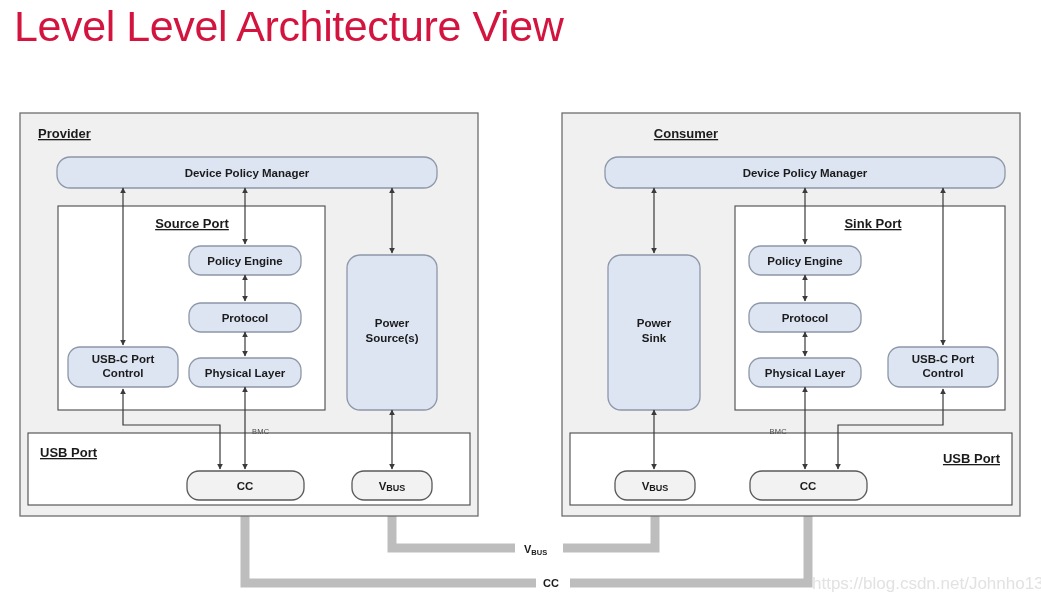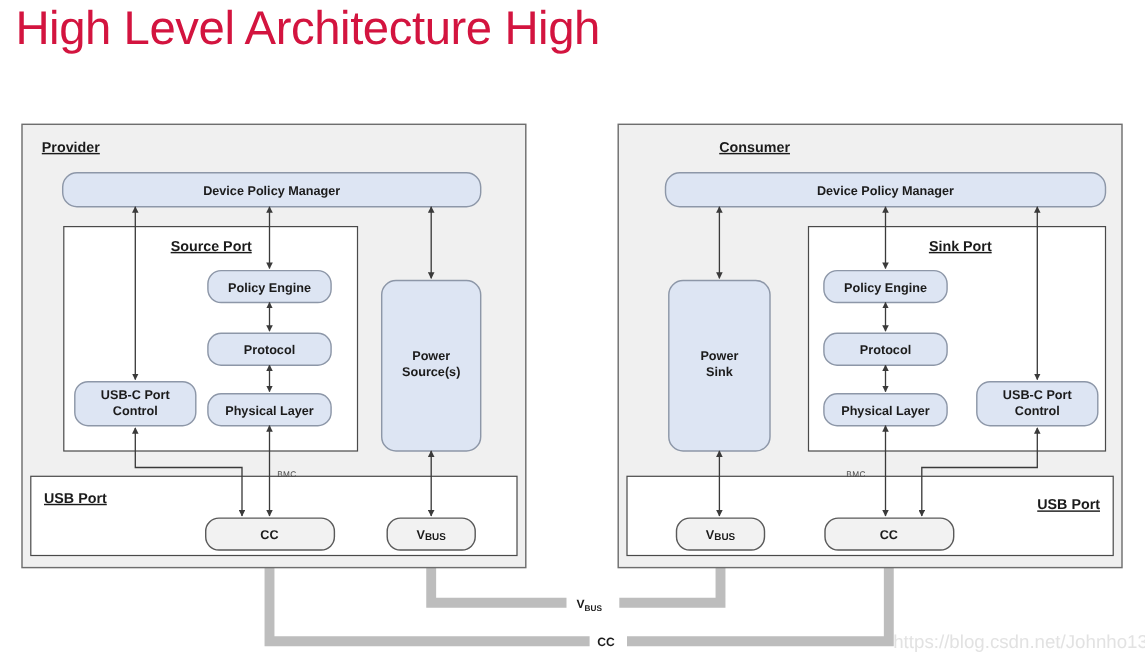--- a/index.html
+++ b/index.html
@@ -66,21 +66,21 @@
   }
   .watermark {
     font-family: "Liberation Sans", sans-serif;
     font-size: 17px;
     fill: #e2e2e2;
   }
 </style>
 </head>
 <body>
 
-<div id="page-title">High Level Architecture High</div>
+<div id="page-title">Level Level Architecture View</div>
 
 <svg id="diagram" width="1041" height="603" viewBox="0 0 1041 603">
 
   <defs>
     <marker id="arrowEnd" viewBox="0 0 10 10" refX="9" refY="5" markerWidth="5" markerHeight="5" orient="auto-start-reverse">
       <path d="M 0 0 L 10 5 L 0 10 z" fill="#3a3a3a"></path>
     </marker>
     <marker id="arrowStart" viewBox="0 0 10 10" refX="9" refY="5" markerWidth="5" markerHeight="5" orient="auto-start-reverse">
       <path d="M 0 0 L 10 5 L 0 10 z" fill="#3a3a3a"></path>
     </marker>

